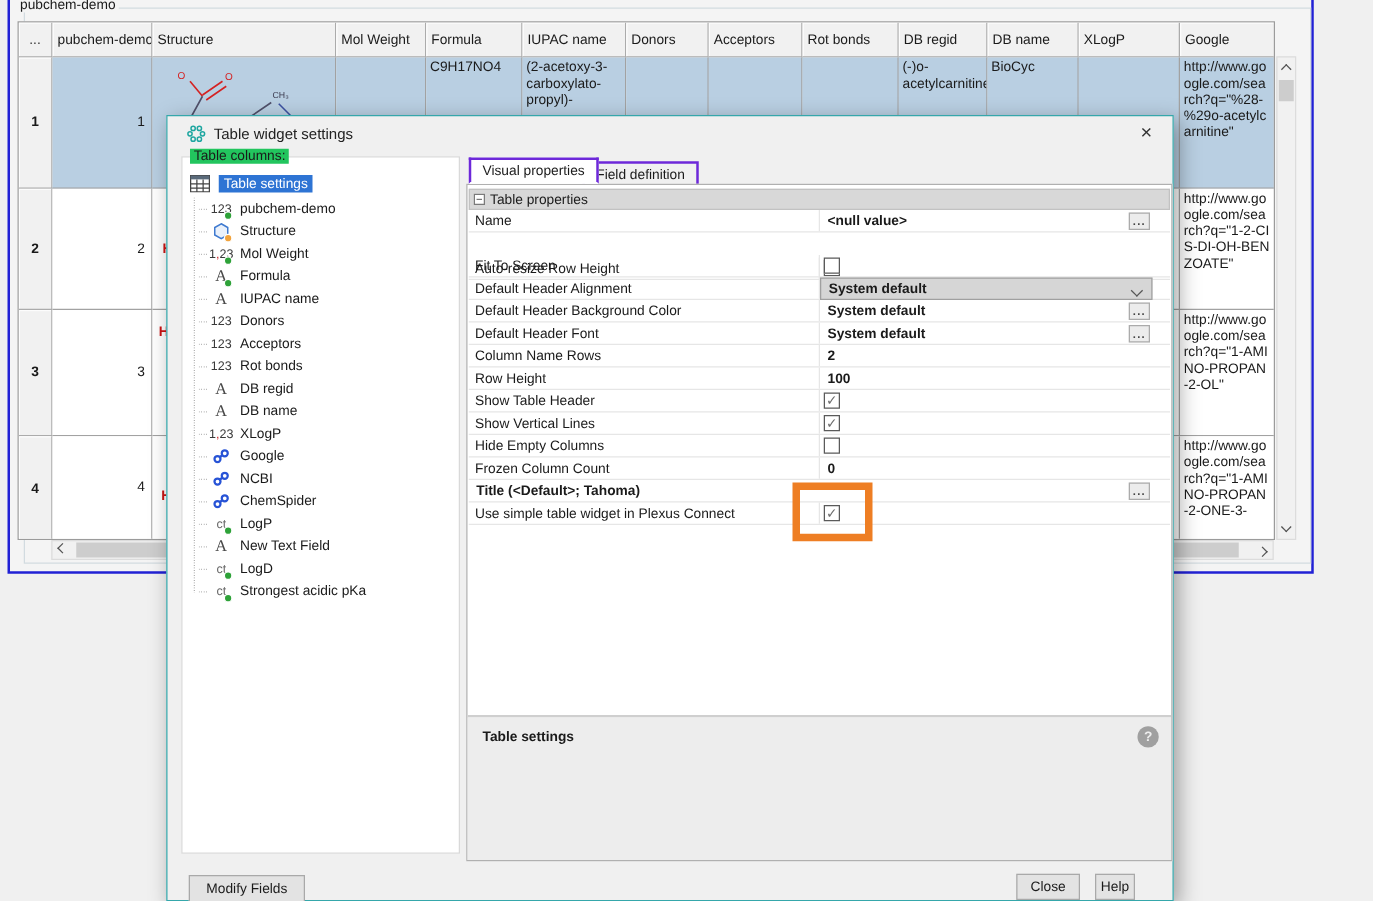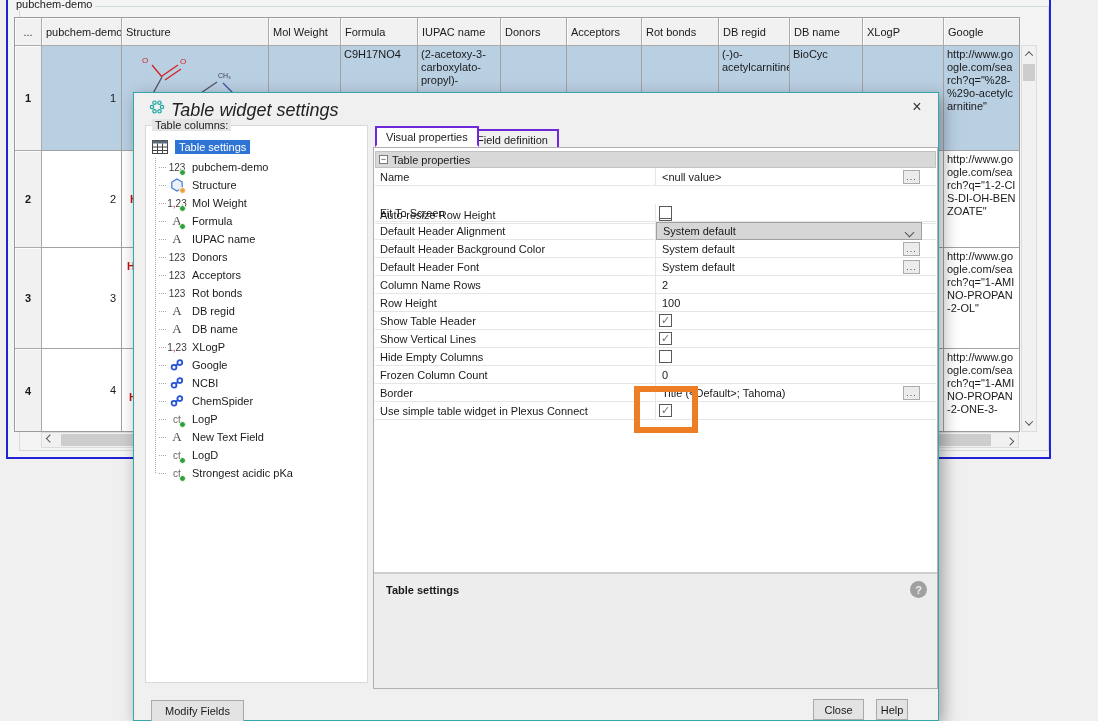--- a/index.html
+++ b/index.html
@@ -38,29 +38,29 @@
   .chev.down { transform:rotate(225deg) translate(1px,1px); }
   .chev.left { transform:rotate(-45deg) translate(1px,-1px); }
   .chev.right { transform:rotate(135deg) translate(1px,-1px); }
   .vthumb { position:absolute; left:1px; top:18px; width:12px; height:17px; background:#cdcdcd; }
   .hthumb { position:absolute; top:1px; left:19px; width:930px; height:12px; background:#cdcdcd; }
 
   
   .dialog { left:133px; top:92px; width:806px; height:629px; background:#f0f0f0;
             border:1px solid #35a7ab; box-shadow:4px 5px 16px rgba(0,0,0,.35); z-index:10; }
   .titlebar { position:absolute; left:0; top:0; width:100%; height:28px; }
-  .dlg-title { position:absolute; left:37px; top:7px; font-size:18px; color:#222;font-style:italic; }
+  .dlg-title { position:absolute; left:37px; top:7px; font-size:12px; color:#222; }
   .dlg-icon { position:absolute; left:15px; top:6px; }
   .dlg-close { position:absolute; right:10px; top:3px; width:22px; height:22px; display:flex;
                align-items:center; justify-content:center; font-size:16px; color:#333; }
 
   
   .tree-panel { position:absolute; left:11px; top:32px; width:223px; height:558px;
                 background:#fff; border:1px solid #d9d9d9; }
-  .tree-label { position:absolute; left:6px; top:-7px; background:#e5e5e5; padding:0 3px; }
+  .tree-label { position:absolute; left:6px; top:-7px; background:#22c55e; padding:0 3px; }
   .tree-vline { position:absolute; left:9px; top:32px; width:1px; height:316px;
                 background-image:linear-gradient(#a8a8a8 1px, transparent 1px); background-size:1px 2px; }
   .tree-row { position:absolute; height:18px; display:flex; align-items:center; white-space:nowrap; }
   .tree-root { left:3px; top:12px; }
   .tree-child { left:13px; }
   .tree-child::before { content:""; width:7px; height:1px; margin-right:0;
                 background-image:linear-gradient(90deg,#a8a8a8 1px, transparent 1px); background-size:2px 1px; }
   .sel-node { background:#2e74d4; color:#fff; padding:1px 4px; margin-left:4px; }
   .ic { width:22px; height:16px; position:relative; display:flex; align-items:center; justify-content:center; flex:none; }
   .ic .g { font-size:10px; color:#3a3a3a; }
@@ -80,21 +80,21 @@
   .prop-content { position:absolute; left:0; top:21px; width:565px; height:542px;
                   background:#fff; border:1px solid #b0b0b0; overflow:hidden; }
   .prop-header { position:absolute; left:1px; top:3px; width:561px; height:17px; background:#d8d8d8;
                  border:1px solid #c2c2c2; display:flex; align-items:center; padding-left:3px; }
   .collapse-box { width:9px; height:9px; border:1px solid #7a7a7a; background:#fff; font-size:9px;
                   line-height:7px; text-align:center; margin-right:4px; color:#333; }
   .prow { position:absolute; left:1px; width:561px; height:18px; border-bottom:1px solid #e6e6e6;
           display:flex; align-items:center; }
   .pname { width:281px; padding-left:5px; border-right:1px solid #e6e6e6; height:100%;
            display:flex; align-items:center; overflow:hidden; white-space:nowrap; }
-  .pval { flex:1; height:100%; display:flex; align-items:center; padding-left:6px; position:relative; }
+  .pval { flex:1; height:100%; display:flex; align-items:center; padding-left:6px; position:relative;font-weight:bold; }
   .cb { width:13px; height:13px; border:1px solid #5a5a5a; background:#fff; display:flex;
         align-items:center; justify-content:center; font-size:11px; color:#6e6e6e; margin-left:-3px; }
   .dots-btn { position:absolute; right:16px; top:2px; width:17px; height:14px; background:#ececec;
               border:1px solid #ababab; font-size:9px; letter-spacing:1px; display:flex;
               align-items:flex-end; justify-content:center; color:#444; padding-bottom:1px; }
   .dd-cell { position:absolute; left:0; top:0; right:14px; height:18px; background:#d6d6d6;
              border:1px solid #a0a0a0; display:flex; align-items:center; padding-left:6px; }
   .dd-chev { position:absolute; right:8px; top:6px; width:7px; height:7px;
              border-left:1.4px solid #555; border-top:1.4px solid #555; transform:rotate(225deg); }
   .split-line { position:absolute; left:0; top:424px; width:563px; height:2px; background:#cfcfcf; }
@@ -481,21 +481,20 @@
             <span class="cb"></span>
           </div>
       </div>
       <div class="prow" style="top:218px;">
         <div class="pname">Frozen Column Count</div>
         <div class="pval">
             <span>0</span>
           </div>
       </div>
       <div class="prow" style="top:236px;">
-        <div class="pname">Border</div>
         <div class="pval">
             <span>Title (&lt;Default&gt;; Tahoma)</span>
           <span class="dots-btn">...</span>
           </div>
       </div>
       <div class="prow" style="top:254px;">
         <div class="pname">Use simple table widget in Plexus Connect</div>
         <div class="pval">
             <span class="cb on">✓</span>
           </div>

